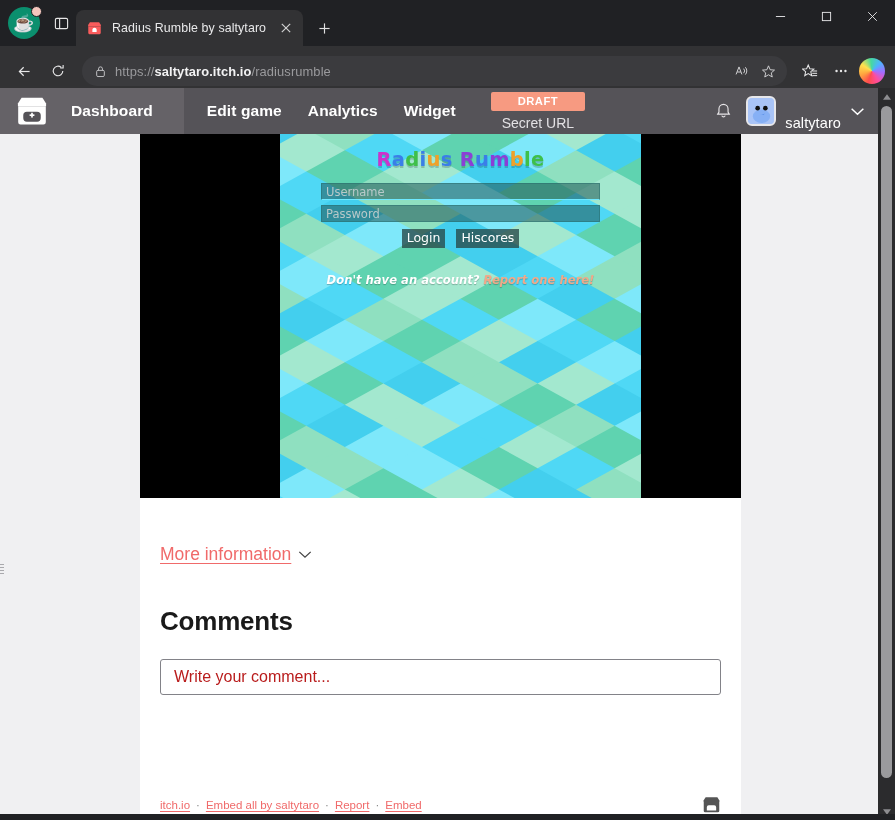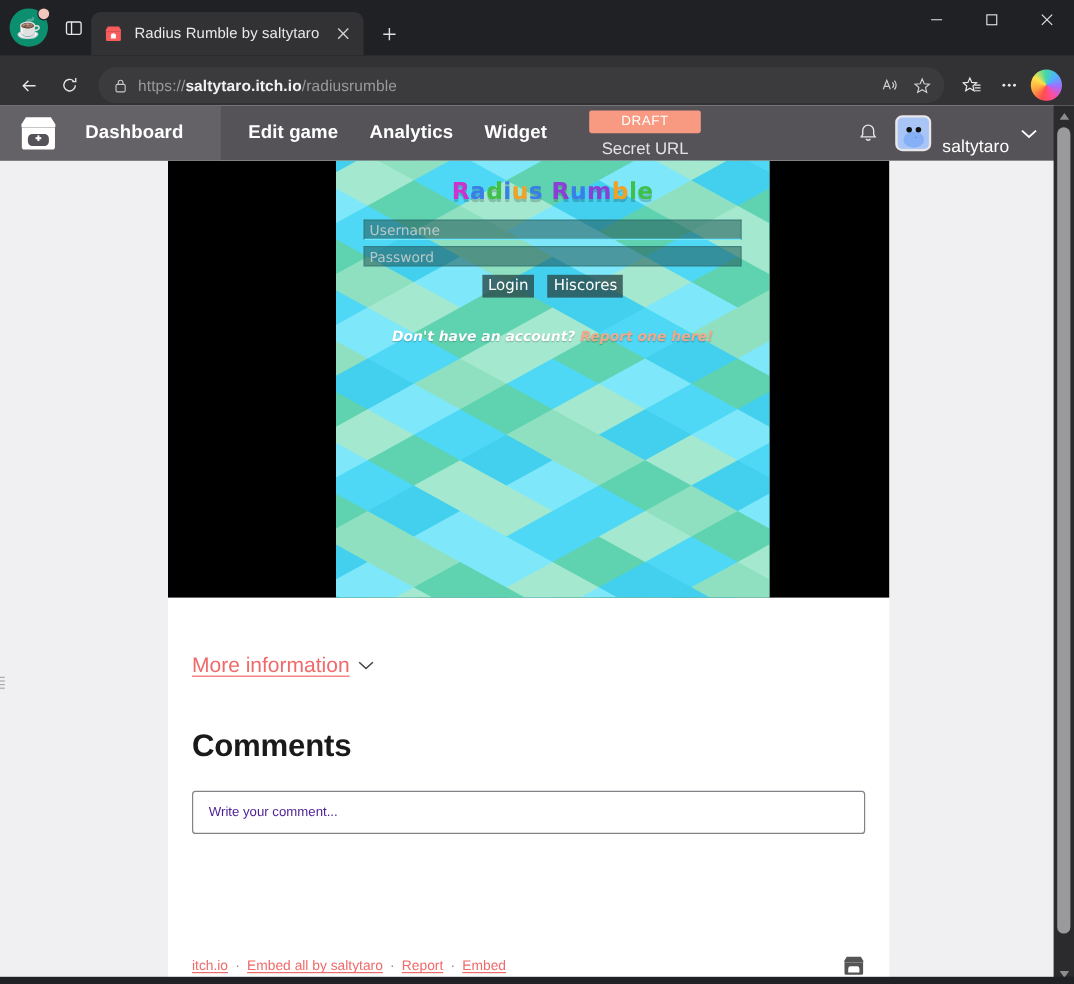--- a/index.html
+++ b/index.html
@@ -120,21 +120,21 @@
   .nav-link {
     font-size: 15.5px; font-weight: 700; color: #fff; padding: 0 13px;
     letter-spacing: 0.1px; white-space: nowrap;
   }
   .nav-links { display: flex; align-items: center; margin-left: 10px; }
   .draft-wrap {
     margin-left: 22px; display: flex; flex-direction: column;
     align-items: center; justify-content: center; line-height: 1;
   }
   .draft-badge {
-    background: #f79a81; color: #fff; font-size: 11.2px; font-weight: 400;
+    background: #f79a81; color: #fff; font-size: 11.2px; font-weight: 700;
     letter-spacing: 0.45px; padding: 3.5px 27px; border-radius: 2px;
   }
   .secret-url { font-size: 14px; color: #e3e1e4; margin-top: 5px; }
   .nav-right {
     margin-left: auto; display: flex; align-items: center; gap: 12px;
     padding-right: 30px;
   }
   .bell { width: 20px; height: 20px; color: #e7e5e8; }
   .user-box { display: flex; align-items: center; gap: 9px; }
   .avatar {
@@ -168,21 +168,21 @@
     font-family: "DejaVu Sans", sans-serif; letter-spacing: 0.3px;
     text-shadow: 0 2px 0 rgba(0,0,0,0.18);
   }
   .game-title span { display: inline-block; }
   .g-pink { color: #cc33cc; }
   .g-blue { color: #3a7ee8; }
   .g-green { color: #3ec04a; }
   .g-orange { color: #f0a128; }
   .g-purple { color: #8b3fd6; }
   .field {
-    margin: 0 auto; width: 315px; height: 17px; background: rgba(32,86,86,0.55);
+    margin: 0 auto; width: 279px; height: 17px; background: rgba(32,86,86,0.55);
     border: 1px solid rgba(40,110,110,0.5); color: #b8c9c9; font-size: 11.5px;
     display: flex; align-items: center; padding-left: 4px;
     font-family: "DejaVu Sans", sans-serif;
   }
   .field.u { margin-top: 12px; border-bottom: 1px solid #6fe9ff; }
   .field.p { margin-top: 5px; }
   .btnrow { display: flex; justify-content: center; margin-top: 7px; gap: 11px; }
   .gbtn {
     background: rgba(40,72,72,0.78); color: #fff; font-size: 12.5px;
     padding: 2px 5px 3px; font-family: "DejaVu Sans", sans-serif;
@@ -207,21 +207,21 @@
   .mi-chev { color: #444; font-size: 13px; }
   .comments-h {
     font-size: 26px; font-weight: 700; color: #1a1a1a; margin-top: 41px;
     letter-spacing: -0.2px;
   }
   .comment-box {
     margin-top: 22px; height: 36px; border: 1.5px solid #828288;
     border-radius: 3px; display: flex; align-items: center; padding-left: 13px;
     background: #fff;
   }
-  .comment-box span { font-size: 11px; color: #4c1d95; }
+  .comment-box span { font-size: 16px; color: #b91c1c; }
 
   .card-footer {
     position: absolute; left: 0; right: 0; bottom: 0; height: 30px;
     display: flex; align-items: center; padding: 0 20px;
     border-top: 0; background: #fff; text-align: right;
   }
   .footer-links { font-size: 11.5px; color: #888; display: flex; align-items: center; gap: 6px; }
   .footer-links a { color: #f06a6a; text-decoration: underline; text-underline-offset: 2px; }
   .footer-logo { margin-left: auto; width: 19px; height: 18px; color: #555; }
 

